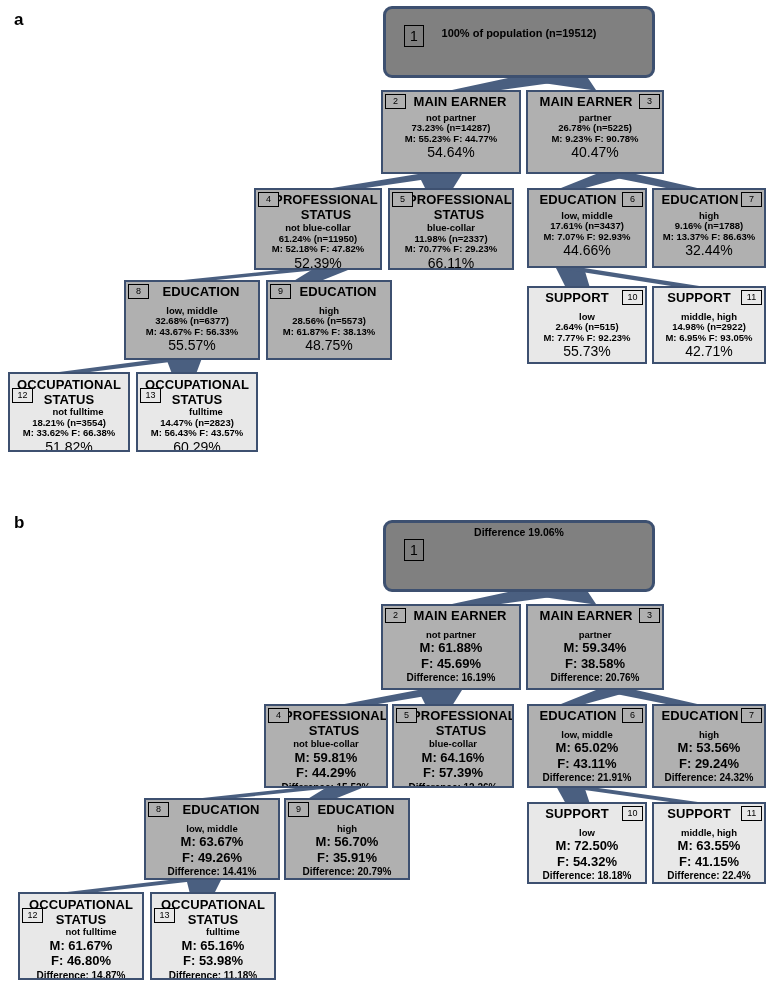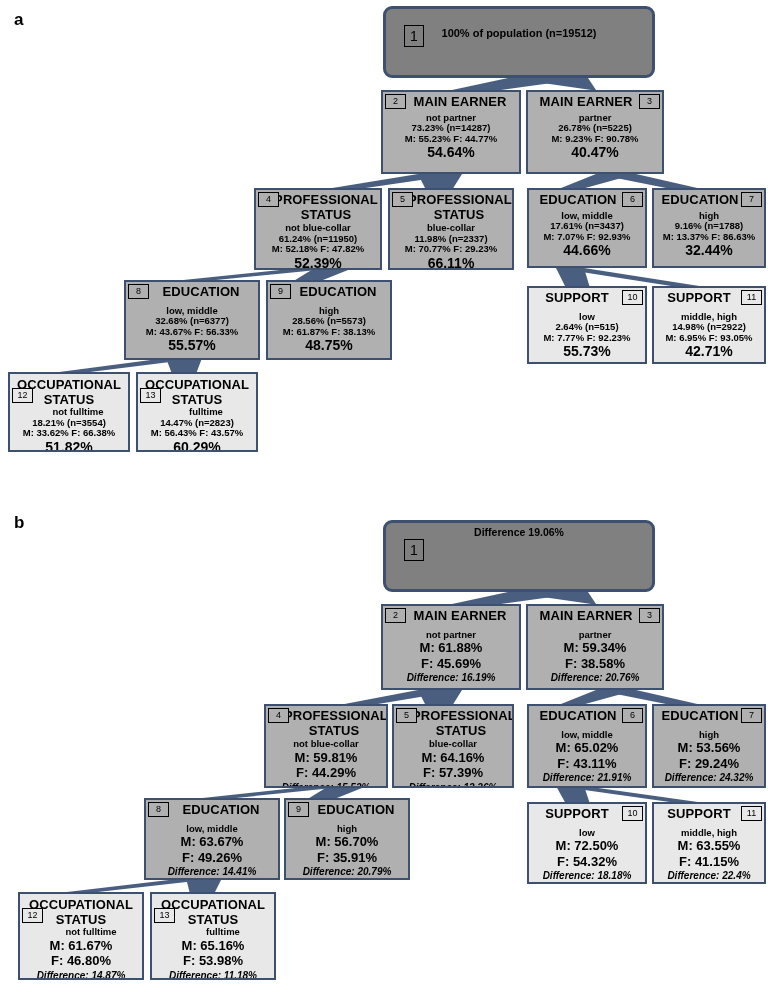--- a/index.html
+++ b/index.html
@@ -82,33 +82,32 @@
     font-size: 9.5px;
     font-weight: bold;
     margin-top: 3px;
   }
   .stat {
     font-size: 9.5px;
     font-weight: bold;
   }
   .big {
     font-size: 14px;
-    font-weight: bold;
+    font-weight: normal;
     margin-top: 1px;
   }
   .mf {
     font-size: 13px;
     font-weight: bold;
     margin-top: 1px;
   }
   .diff {
     font-size: 10px;
     font-weight: bold;
     margin-top: 1px;
-    font-style: italic;
   }
   .roottitle { font-size: 11px; font-weight: bold; }
   .roottitle.b { font-size: 13px; }
   .rootmf { font-size: 11px; font-weight: bold; }
   .rootmf.b { font-size: 13px; }
   .rootbig { font-size: 14px; font-weight: bold; margin-top: 2px; }
   .rootdiff { font-size: 10.5px; font-weight: bold; margin-top: 2px; }
 </style>
 </head>
 <body>

